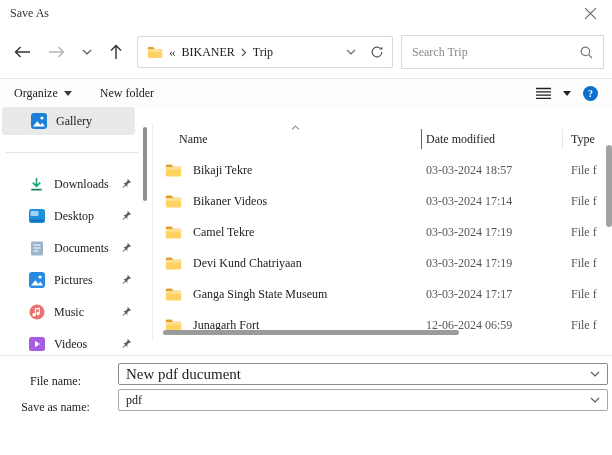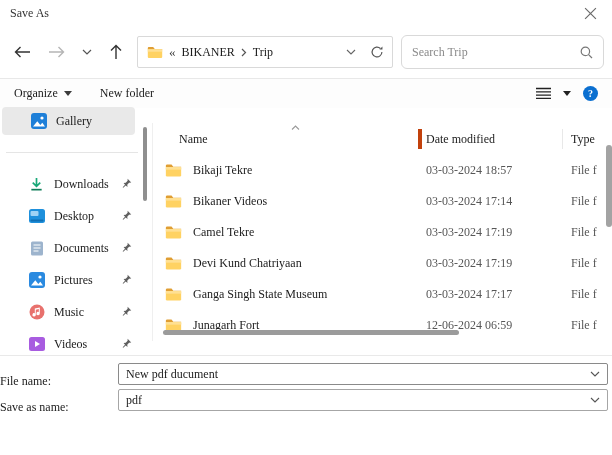--- a/index.html
+++ b/index.html
@@ -17,21 +17,21 @@
   
   .navrow { height:52px; display:flex; align-items:center; padding:0 4px 0 14px; background:#fff; }
   .nav-icons { display:flex; align-items:center; gap:17px; }
   .nav-btn { display:flex; align-items:center; justify-content:center; }
   .addressbar { margin-left:14px; width:256px; height:32px; border:1px solid #d9d9d9; border-radius:2px;
     display:flex; align-items:center; padding:0 8px; gap:6px; background:#fff; }
   .addressbar .crumb { color:#1b1b1b; }
   .addressbar .overflow { color:#333; font-size:13px; }
   .addressbar .spacer { flex:1; }
   .searchbox { flex:1; margin-left:8px; margin-right:4px; height:32px; border:1px solid #d9d9d9;
-    border-radius:6px; display:flex; align-items:center; padding:16px 10px; background:#fff; }
+    border-radius:0; display:flex; align-items:center; padding:16px 10px; background:#fff; }
   .searchbox input { flex:1; border:none; outline:none; font-size:12px; color:#333;
     font-family:inherit; background:transparent; }
   .searchbox input::placeholder { color:#8a8a8a; }
   
   .toolbar { height:30px; border-top:1px solid #e8e8e8; display:flex; align-items:center;
     padding:0 14px; background:#fdfdfd; }
   .tool-item { display:flex; align-items:center; gap:6px; color:#1b1b1b; }
   .tool-newfolder { margin-left:28px; }
   .toolbar-right { margin-left:auto; display:flex; align-items:center; gap:12px; }
   .help-circle { width:15px; height:15px; border-radius:50%; background:#0b6fd0; color:#fff;
@@ -45,40 +45,40 @@
   .sb-item { height:32px; display:flex; align-items:center; padding-left:28px; gap:9px; position:relative; }
   .sb-item .pin { position:absolute; right:20px; top:10px; }
   .sb-scroll-thumb { position:absolute; right:5px; top:24px; width:4px; height:74px;
     background:#8f8f8f; border-radius:2px; }
   .icon16 { width:17px; height:16px; display:flex; align-items:center; justify-content:center; flex:0 0 auto; }
   
   .filelist { flex:1; position:relative; border-left:1px solid #efefef; overflow:hidden; }
   .list-header { height:32px; display:grid; grid-template-columns:257px 141px 1fr;
     align-items:center; padding-left:12px; position:relative; color:#1b1b1b; }
   .list-header .hcell { height:20px; line-height:20px; }
-  .list-header .h-name { padding-left:14px; border-right:4px solid #c2410c; }
+  .list-header .h-name { padding-left:14px; border-right:1px solid #c2410c; }
   .list-header .h-date { padding-left:4px; border-right:1px solid #e8e8e8; }
   .list-header .h-type { padding-left:8px; }
   .sort-caret { position:absolute; left:138px; top:2px; }
   .file-row { height:31px; display:grid; grid-template-columns:257px 141px 1fr;
     align-items:center; padding-left:12px; }
   .cell-name { display:flex; align-items:center; gap:11px; color:#1b1b1b; }
   .cell-date { padding-left:4px; color:#565656; }
   .cell-type { padding-left:8px; color:#565656; white-space:nowrap; }
   .v-scroll { position:absolute; right:0px; top:22px; width:6px; height:82px;
     background:#a3a3a3; border-radius:3px; }
   .h-scroll { position:absolute; left:10px; bottom:6px; width:296px; height:5px;
     background:#9b9b9b; border-radius:3px; }
   
   .formpanel { height:58px; border-top:1px solid #e9e9e9; background:#fff; padding-top:7px; }
   .form-row { display:flex; align-items:center; height:22px; margin-bottom:4px; }
-  .form-label { width:118px; text-align:left; padding-right:7px; color:#1b1b1b;margin-top:15px; }
+  .form-label { width:118px; text-align:center; padding-right:7px; color:#1b1b1b;margin-top:15px; }
   .form-box { flex:1; margin-right:4px; height:22px; border:1px solid #8a8a8a; border-radius:2px;
     display:flex; align-items:center; background:#fff; position:relative; }
-  .form-box input { flex:1; border:none; outline:none; font-size:12px; padding:0 20px 0 7px;
+  .form-box input { flex:1; border:none; outline:none; font-size:15px; padding:0 20px 0 7px;
     font-family:inherit; color:#1b1b1b; background:transparent; }
   .form-box .selval { flex:1; padding-left:7px; }
   .form-box .dd { position:absolute; right:7px; top:7px; }
   .box-type { border-color:#a6a6a6; }
   
   .footer { height:42px; background:#f0f0f0; border-top:1px solid #e2e2e2;
     display:flex; align-items:center; padding:0 12px; }
   .hide-folders { display:flex; align-items:center; gap:8px; color:#1b1b1b; }
   .footer-btns { margin-left:auto; display:flex; gap:13px; }
   .btn { width:88px; height:24px; background:#fdfdfd; border:1px solid #d2d2d2; border-radius:4px;

